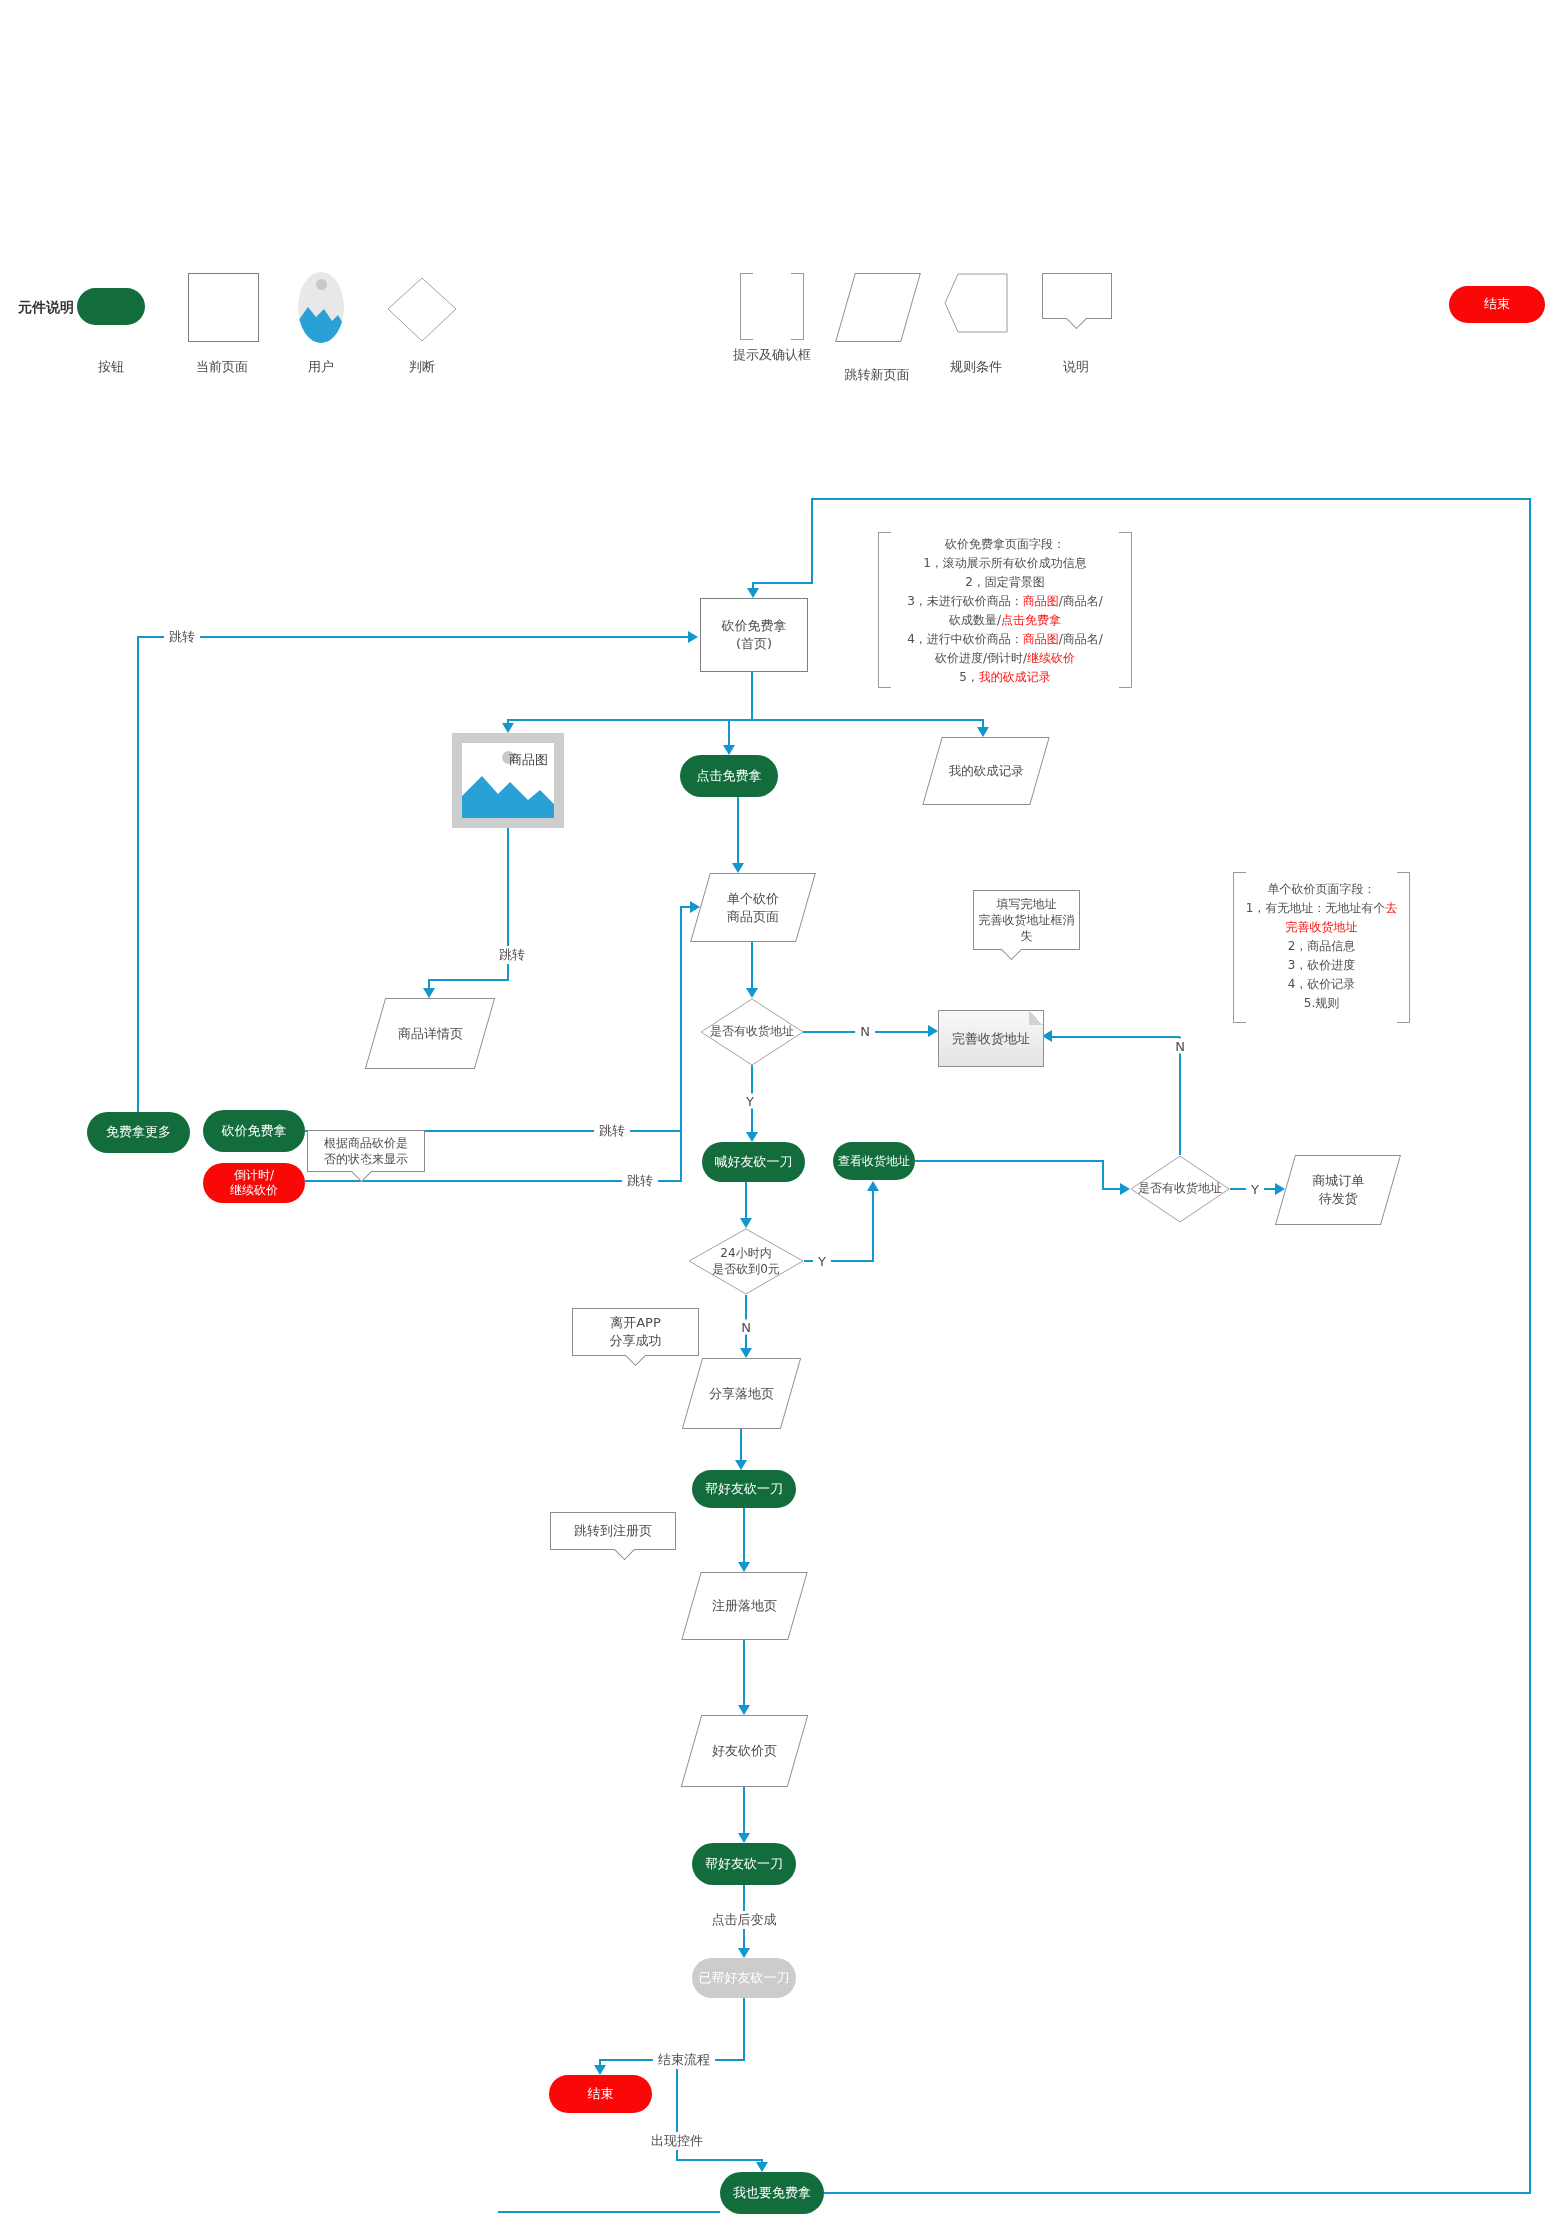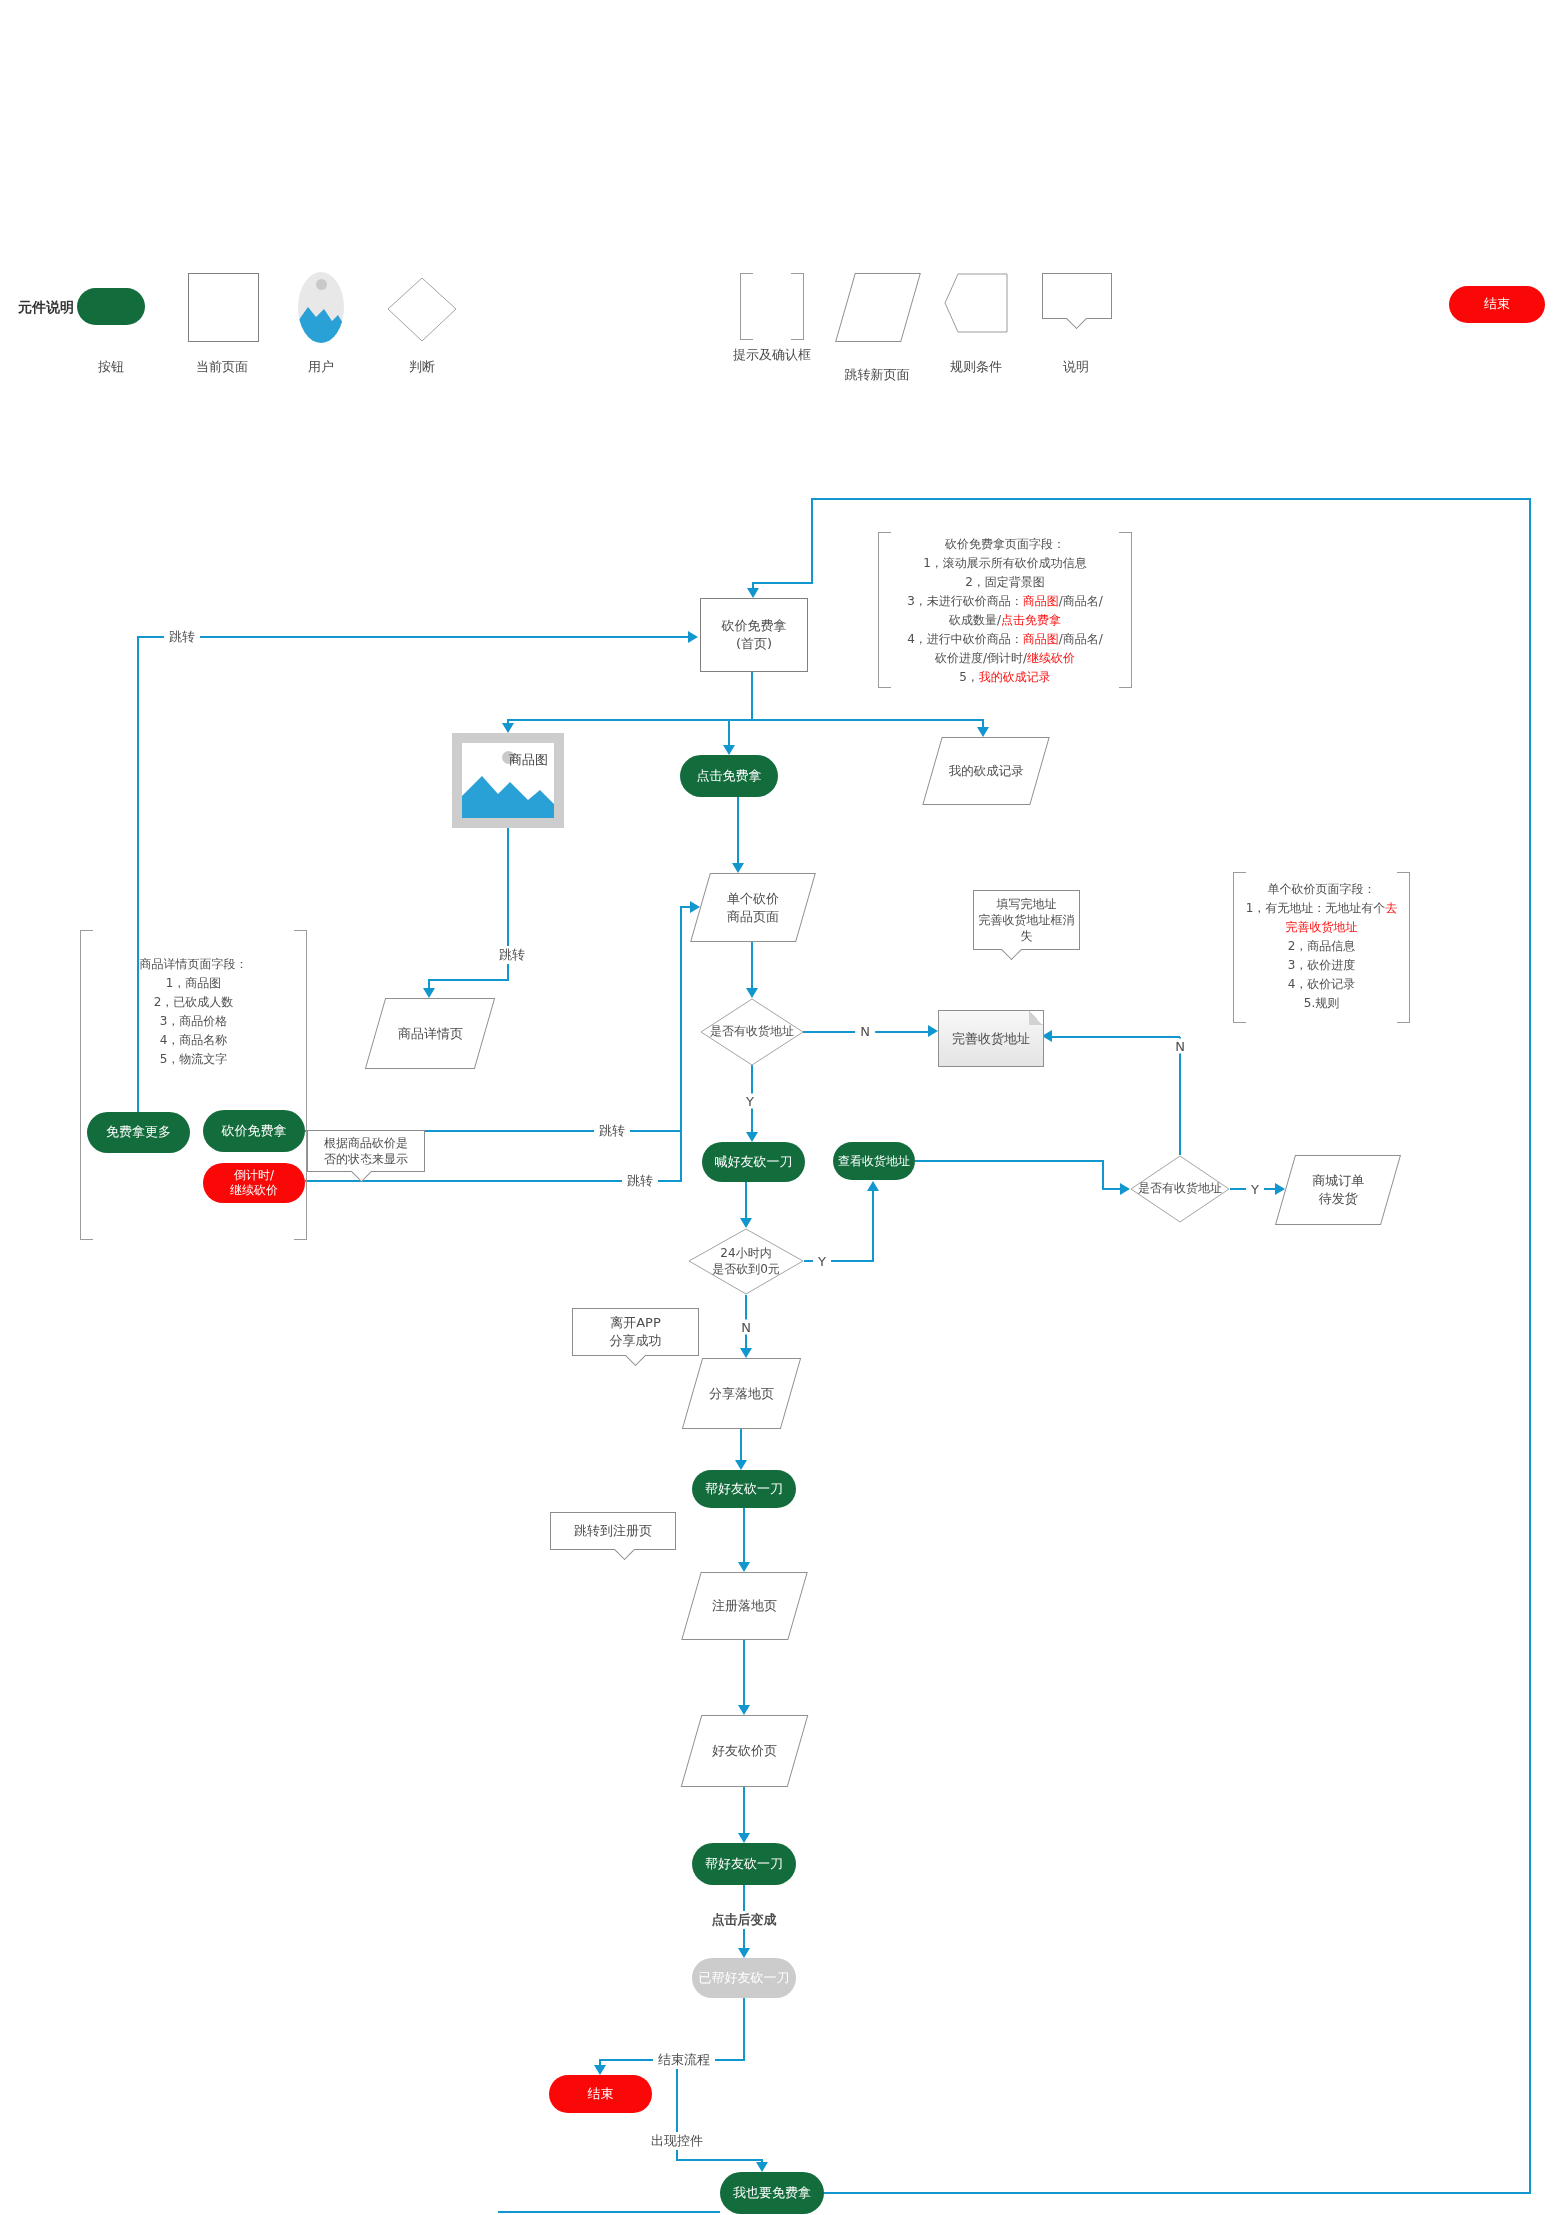--- a/index.html
+++ b/index.html
@@ -200,21 +200,21 @@
   <div class="edge-label" style="left:182px;top:637px;">跳转</div>
   <div class="edge-label" style="left:512px;top:955px;">跳转</div>
   <div class="edge-label" style="left:612px;top:1131px;">跳转</div>
   <div class="edge-label" style="left:640px;top:1181px;">跳转</div>
   <div class="edge-label" style="left:750px;top:1101px;">Y</div>
   <div class="edge-label" style="left:822px;top:1261px;">Y</div>
   <div class="edge-label" style="left:1255px;top:1189px;">Y</div>
   <div class="edge-label" style="left:865px;top:1031px;">N</div>
   <div class="edge-label" style="left:1180px;top:1046px;">N</div>
   <div class="edge-label" style="left:746px;top:1327px;">N</div>
-  <div class="edge-label" style="left:744px;top:1920px;font-weight:bold;">点击后变成</div>
+  <div class="edge-label" style="left:744px;top:1920px;">点击后变成</div>
   <div class="edge-label" style="left:684px;top:2060px;">结束流程</div>
   <div class="edge-label" style="left:677px;top:2141px;">出现控件</div>
 
   <div class="rect" style="left:700px;top:598px;width:106px;height:72px;">
     <span>砍价免费拿</span>
     <span>(首页)</span>
   </div>
 
   <div class="imgnode" style="left:452px;top:733px;width:92px;height:75px;">
     <div class="head"></div>
@@ -351,24 +351,14 @@
         <div><span>单个砍价页面字段：</span></div>
         <div><span>1，有无地址：无地址有个</span><span class="red">去</span></div>
         <div><span class="red">完善收货地址</span></div>
         <div><span>2，商品信息</span></div>
         <div><span>3，砍价进度</span></div>
         <div><span>4，砍价记录</span></div>
         <div><span>5.规则</span></div>
       </div>
   </div>
 
-  <div class="notebox" style="left:80px;top:930px;width:227px;height:310px;">
-    <div class="notetext" style="top:25px;">
-        <div><span>商品详情页面字段：</span></div>
-        <div><span>1，商品图</span></div>
-        <div><span>2，已砍成人数</span></div>
-        <div><span>3，商品价格</span></div>
-        <div><span>4，商品名称</span></div>
-        <div><span>5，物流文字</span></div>
-      </div>
-  </div>
 
 </div>
 
 </body></html>

